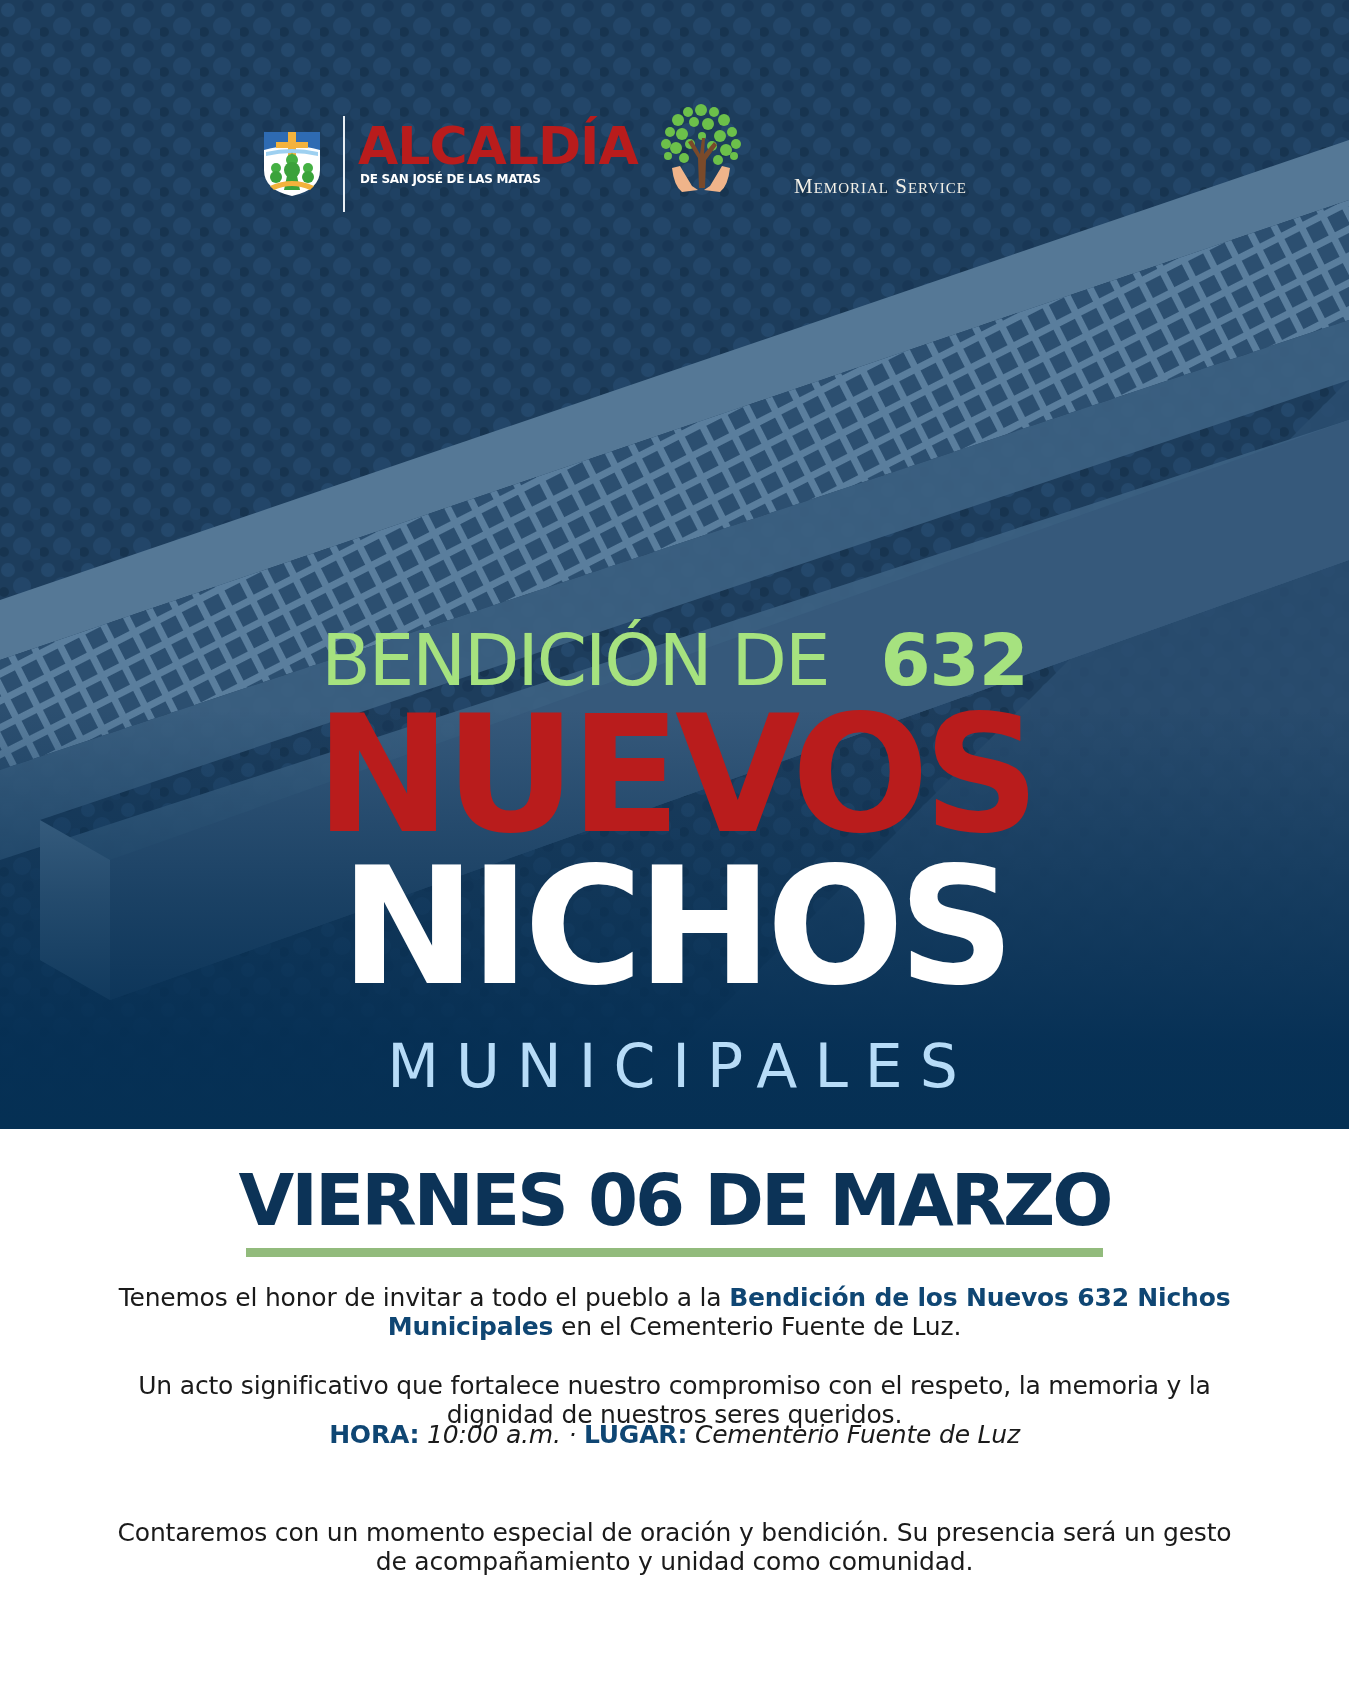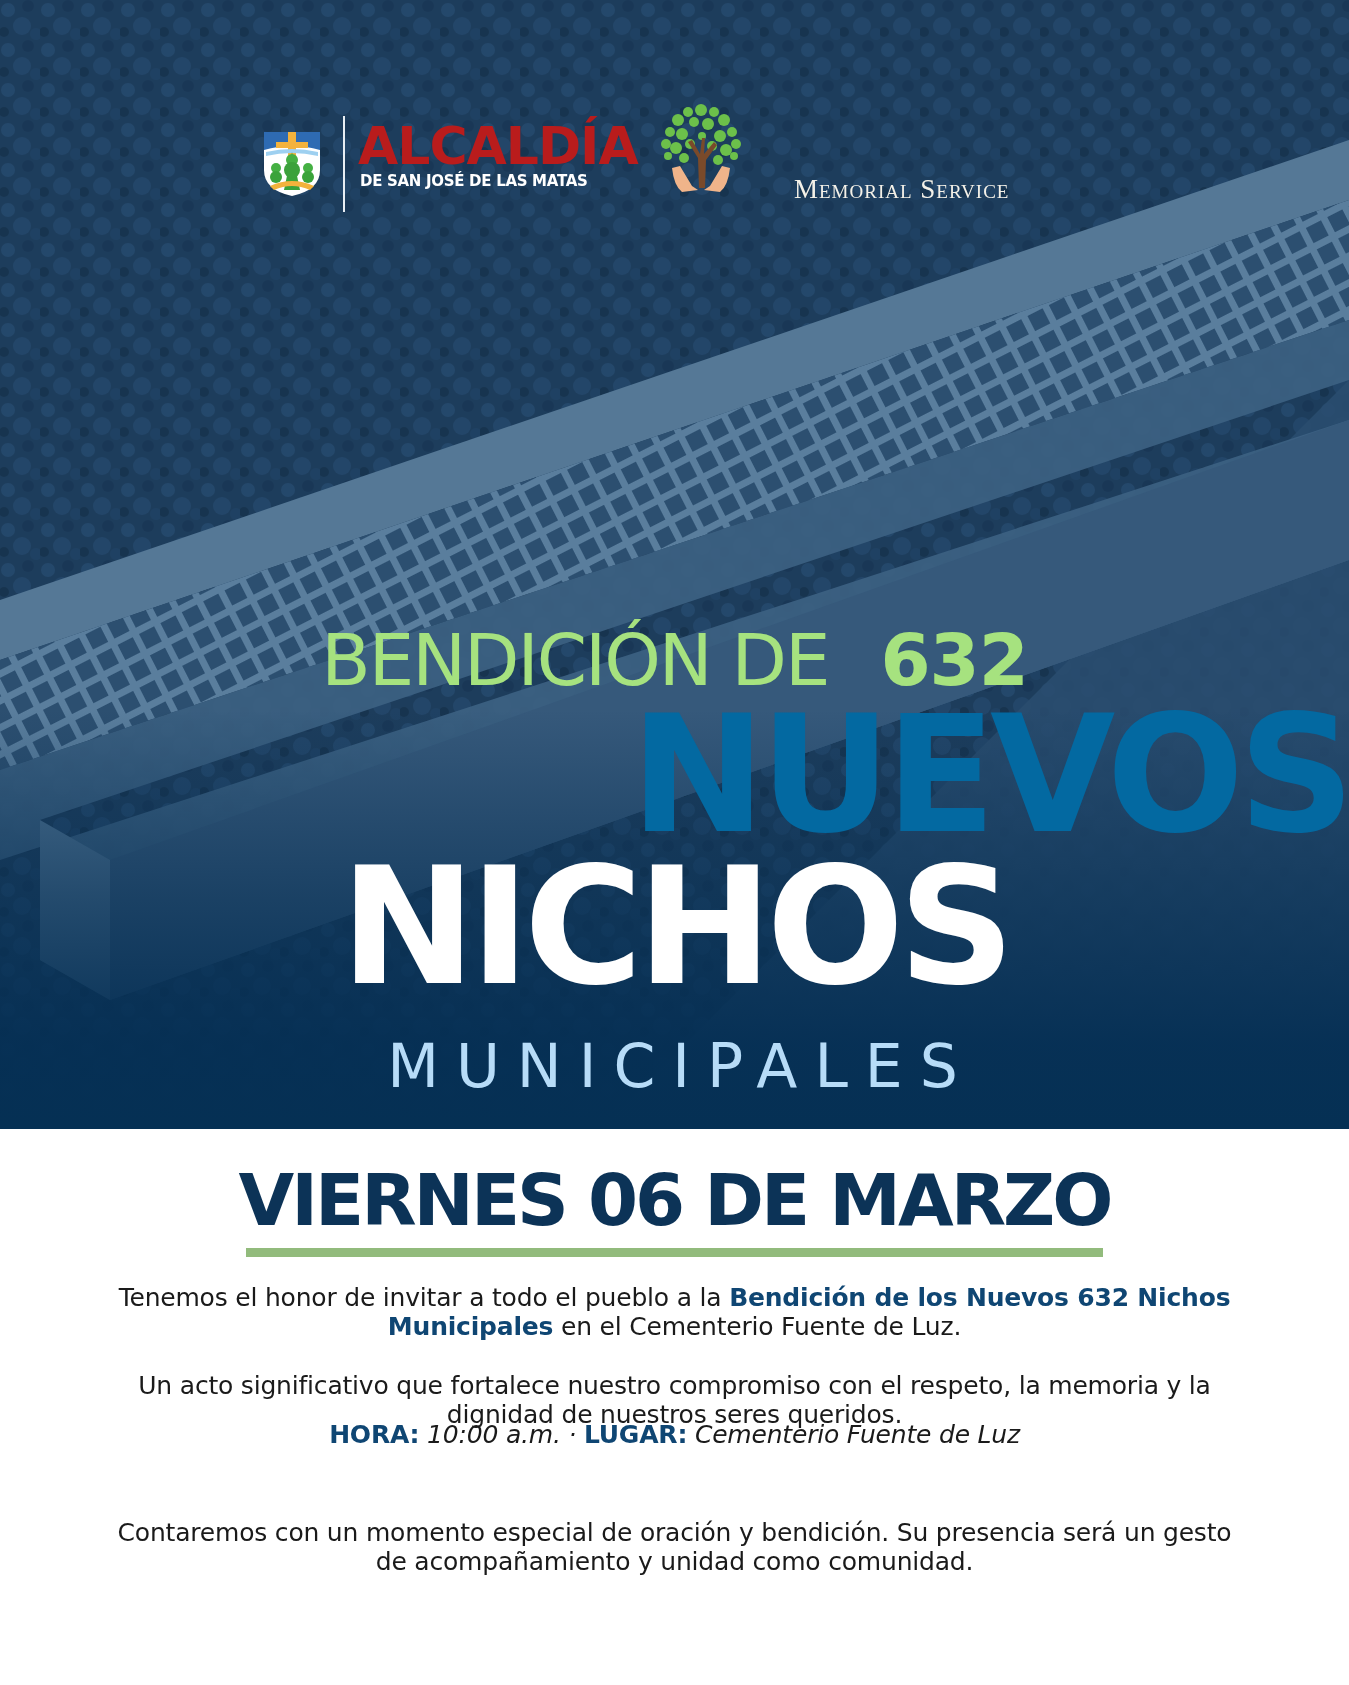--- a/index.html
+++ b/index.html
@@ -11,32 +11,32 @@
   .hero svg.bg { position: absolute; left: 0; top: 0; }
   .hero-bottom-fade { position: absolute; left: 0; bottom: 0; width: 100%; height: 420px;
           background: linear-gradient(180deg, rgba(8,49,85,0) 0%, rgba(8,49,85,0.6) 45%, rgba(5,47,84,0.95) 80%, #053054 100%); }
 
   .logos { position: absolute; left: 0; top: 0; width: 1349px; height: 230px; }
   .shield { position: absolute; left: 262px; top: 130px; width: 60px; height: 68px; }
   .divider { position: absolute; left: 343px; top: 116px; width: 2px; height: 96px; background: #e8eef4; }
   .alcaldia { position: absolute; left: 358px; top: 118px; color: #b91c1c; font-family: "DejaVu Sans", sans-serif;
               font-weight: bold; font-size: 52px; letter-spacing: -1px; line-height: 56px; }
   .alcaldia-sub { position: absolute; left: 360px; top: 172px; color: #ffffff; font-family: "DejaVu Sans", sans-serif;
-              font-weight: bold; font-size: 15px; letter-spacing: -0.3px; white-space: nowrap; }
+              font-weight: bold; font-size: 12px; letter-spacing: -0.3px; white-space: nowrap; }
   .tree { position: absolute; left: 652px; top: 98px; width: 98px; height: 100px; }
   .fuente { position: absolute; left: 757px; top: 128px; color: #f4f1e8; font-family: "Liberation Serif", "DejaVu Serif", serif;
             font-size: 46px; letter-spacing: 1px; font-variant: small-caps; line-height: 50px; white-space: nowrap; }
   .memorial { position: absolute; left: 794px; top: 174px; color: #f4f1e8; font-family: "Liberation Serif", "DejaVu Serif", serif;
-            font-size: 27px; letter-spacing: 1px; font-variant: small-caps; white-space: nowrap; }
+            font-size: 21px; letter-spacing: 1px; font-variant: small-caps; white-space: nowrap; }
 
   .title-block { position: absolute; left: 0; width: 1349px; text-align: center; }
   .bendicion { top: 618px; color: #a6e27f; font-family: "DejaVu Sans", sans-serif; font-size: 72px; letter-spacing: -2px; line-height: 84px; }
   .bendicion .num { font-weight: bold; letter-spacing: -1px; margin-left: 31px; }
-  .nuevos { top: 700px; color: #0369a1; font-family: "DejaVu Sans", sans-serif; font-weight: bold; font-size: 162px;
-            letter-spacing: -6px; line-height: 150px; text-align: right; }
+  .nuevos { top: 700px; color: #b91c1c; font-family: "DejaVu Sans", sans-serif; font-weight: bold; font-size: 162px;
+            letter-spacing: -6px; line-height: 150px; }
   .nichos { top: 852px; color: #ffffff; font-family: "DejaVu Sans", sans-serif; font-weight: bold; font-size: 162px;
             letter-spacing: -6px; line-height: 150px; }
   .municipales { top: 1032px; color: #b7dcf8; font-family: "DejaVu Sans", sans-serif; font-size: 60px; letter-spacing: 17px;
             line-height: 68px; padding-left: 13px; }
 
   .date { position: absolute; left: 0; top: 1160px; width: 1349px; text-align: center; color: #0c3357;
           font-family: "DejaVu Sans", sans-serif; font-weight: bold; font-size: 72px; letter-spacing: -3px; line-height: 80px; }
   .green-bar { position: absolute; left: 246px; top: 1248px; width: 857px; height: 9px; background: #92bb7c; }
 
   .body-text { position: absolute; left: 110px; width: 1129px; text-align: center; color: #1a1a1a;

